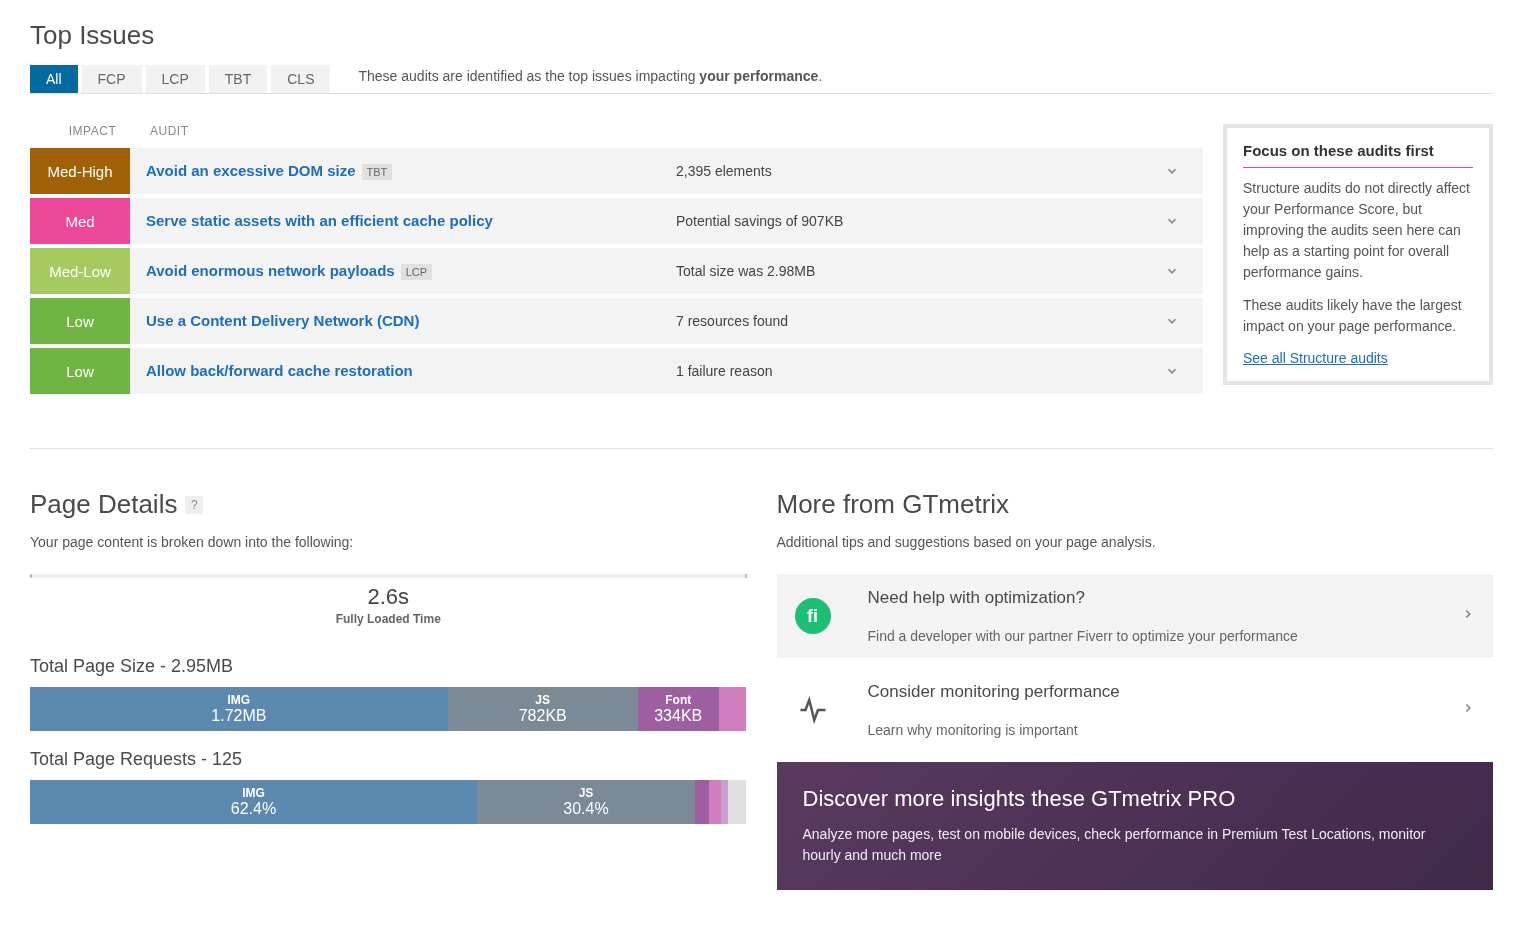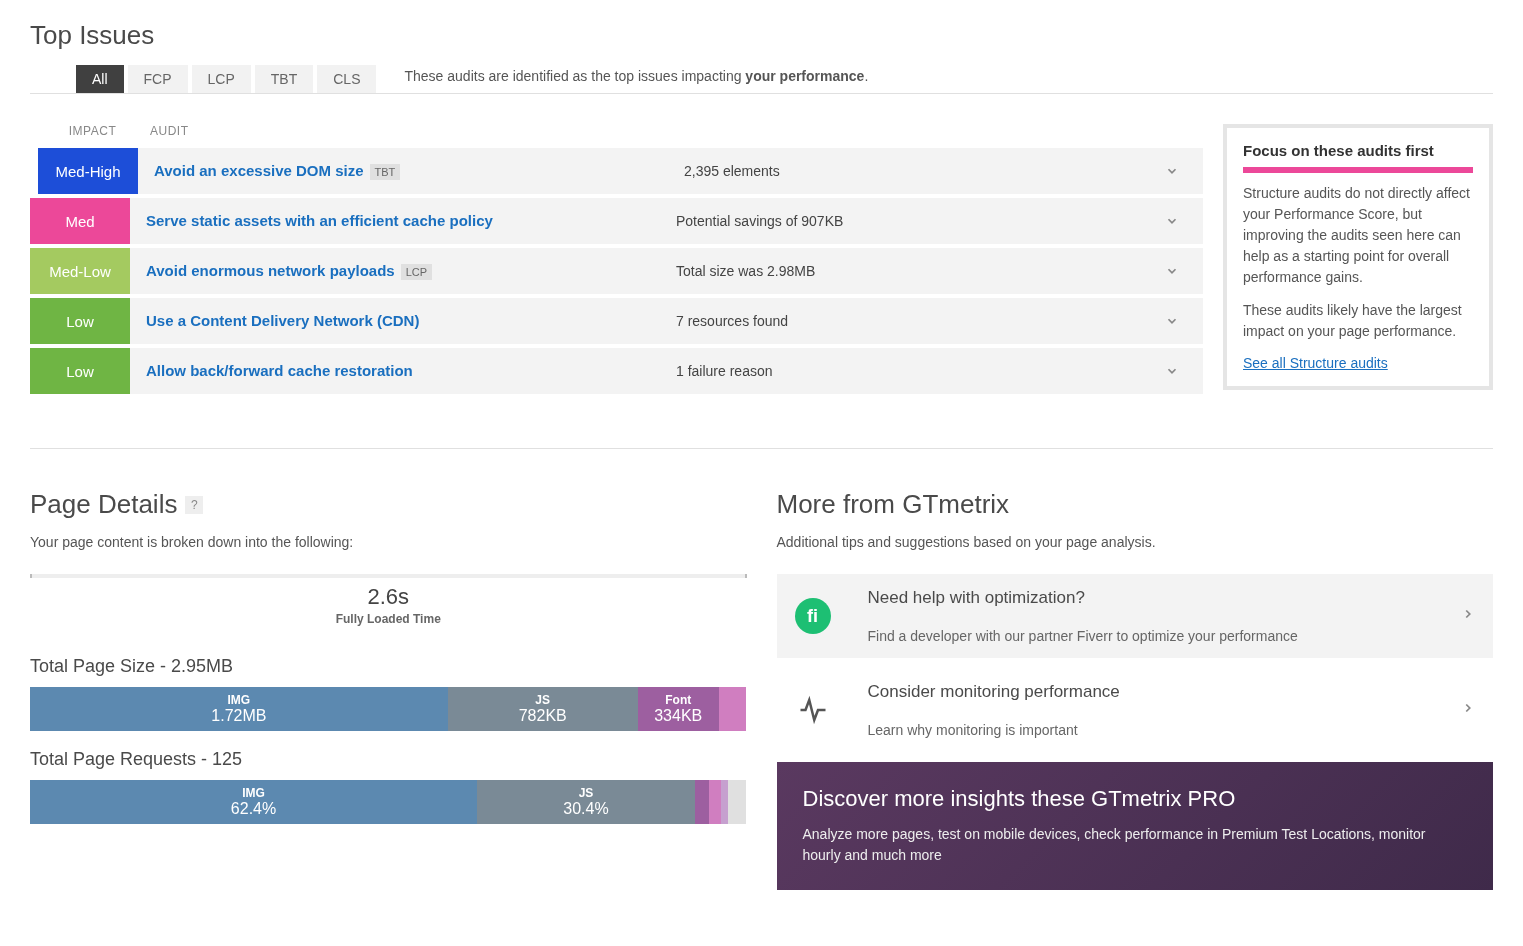--- a/index.html
+++ b/index.html
@@ -1,43 +1,43 @@
 <!DOCTYPE html>
 <html><head>
 <meta charset="utf-8">
 <style>
 * { box-sizing: border-box; margin: 0; padding: 0; }
 body { font-family: -apple-system, BlinkMacSystemFont, "Segoe UI", Helvetica, Arial, sans-serif; background: #fff; color: #333; padding: 20px 30px; width: 1523px; }
 h2 { font-size: 26px; font-weight: 400; color: #4a4a4a; margin-bottom: 14px; font-family: "Trebuchet MS", sans-serif; }
 .tabs-row { display: flex; align-items: center; gap: 8px; border-bottom: 1px solid #e0e0e0; padding-bottom: 0; margin-bottom: 0; }
 .tabs { display: flex; gap: 4px; }
 .tab { padding: 6px 16px; background: #f2f2f2; color: #666; font-size: 14px; cursor: pointer; border: none; }
-.tab.active { background: #404040; color: #fff; margin-left: 46px; }
+.tab.active { background: #0369a1; color: #fff; }
 .tab-caption { font-size: 14px; color: #555; margin-left: 20px; padding-bottom: 6px; }
 .tab-caption strong { font-weight: 600; }
 .issues-layout { display: flex; gap: 20px; margin-top: 30px; align-items: flex-start; }
 .issues-table { flex: 1; }
 .issues-header { display: flex; padding: 0 0 10px 0; font-size: 12px; color: #888; letter-spacing: 0.5px; }
 .issues-header .h-impact { width: 100px; text-align: center; padding-left: 25px; }
 .issues-header .h-audit { padding-left: 20px; }
 .issue-row { display: flex; align-items: stretch; margin-bottom: 4px; }
 .impact-badge { width: 100px; display: flex; align-items: center; justify-content: center; color: #fff; font-size: 15px; font-family: "Trebuchet MS", sans-serif; }
-.impact-med-high { background: #1d4ed8; margin-left: 8px; }
+.impact-med-high { background: #a16207; }
 .impact-med { background: #ec4899; }
 .impact-med-low { background: #a4ca60; }
 .impact-low { background: #6fb544; }
 .issue-body { flex: 1; background: #f3f3f3; display: flex; align-items: center; padding: 14px 16px; }
 .issue-audit { flex: 0 0 530px; }
 .issue-audit a { color: #1a6fbf; font-weight: 600; font-size: 15px; text-decoration: none; }
 .issue-tag { display: inline-block; background: #e0e0e0; color: #666; font-size: 11px; padding: 2px 5px; margin-left: 6px; vertical-align: middle; }
 .issue-detail { flex: 1; color: #444; font-size: 14px; }
 .issue-chevron { width: 30px; display: flex; align-items: center; justify-content: center; color: #888; }
 .chev { width: 14px; height: 14px; }
 .sidebar-box { width: 270px; border: 4px solid #e5e5e5; padding: 14px 16px; }
-.sidebar-box h3 { font-size: 15px; font-weight: 600; color: #333; padding-bottom: 8px; border-bottom: 6px solid #ec4899; margin-bottom: 10px; font-family: "Trebuchet MS", sans-serif; }
+.sidebar-box h3 { font-size: 15px; font-weight: 600; color: #333; padding-bottom: 8px; border-bottom: 1px solid #ec4899; margin-bottom: 10px; font-family: "Trebuchet MS", sans-serif; }
 .sidebar-box p { font-size: 14px; color: #555; line-height: 1.5; margin-bottom: 12px; }
 .sidebar-box a { color: #1a6fbf; font-size: 14px; text-decoration: underline; }
 hr.sep { border: none; border-top: 1px solid #e0e0e0; margin: 50px 0 40px 0; }
 .lower { display: flex; gap: 30px; }
 .col { flex: 1; min-width: 0; }
 .col h2 { display: flex; align-items: center; gap: 8px; }
 .help-badge { display: inline-flex; width: 18px; height: 18px; background: #eee; color: #888; font-size: 12px; align-items: center; justify-content: center; }
 .col p.sub { font-size: 14px; color: #555; margin-bottom: 24px; }
 .timeline-wrap { position: relative; margin: 10px 0 30px 0; }
 .timeline-bar { height: 4px; background: #eee; border-left: 2px solid #bbb; border-right: 2px solid #bbb; }

